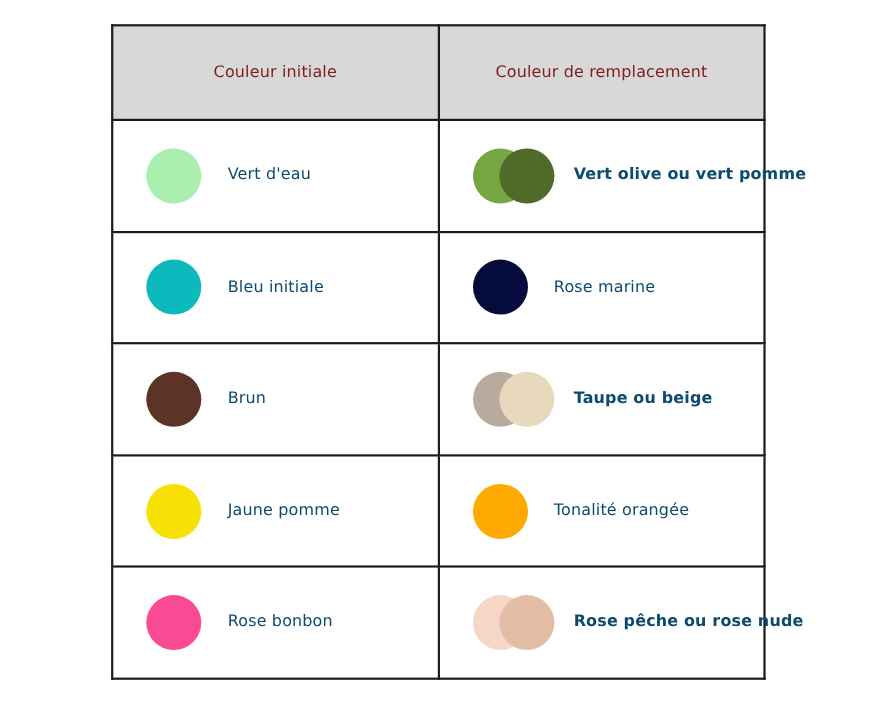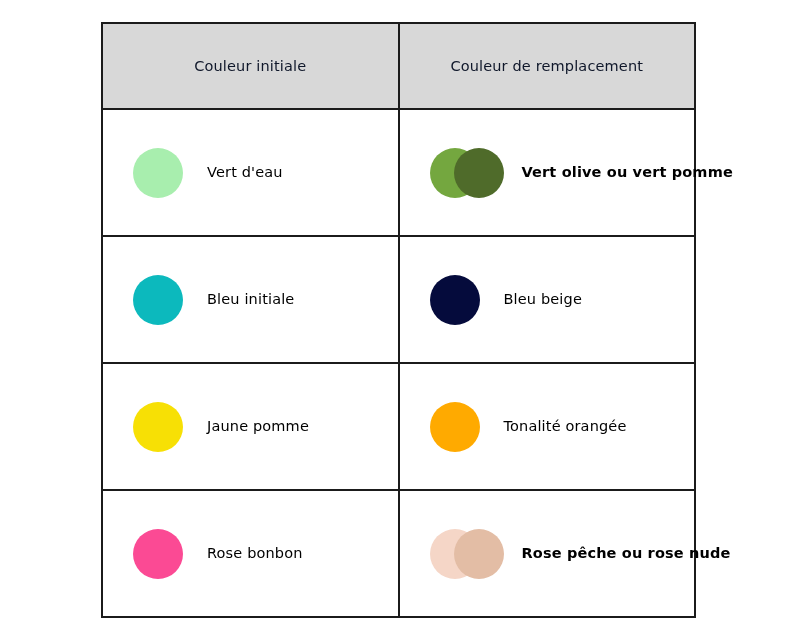--- a/index.html
+++ b/index.html
@@ -43,21 +43,21 @@
     border: 2px solid #1b1b1b;
     padding: 0;
     margin: 0;
   }
 
   thead th {
     background: #d8d8d8;
     height: 84px;
     font-weight: normal;
     font-size: 14.5px;
-    color: #0f172a;
+    color: #7f1d1d;
     letter-spacing: 0.15px;
     text-align: center;
     vertical-align: middle;
   }
 
   tbody td {
     height: 84px;
     background: #ffffff;
     vertical-align: middle;
   }
@@ -86,21 +86,21 @@
     width: 50px;
     height: 50px;
     border-radius: 50%;
   }
   .dot.back  { left: 0; }
   .dot.front { left: 24px; }
   .dot.only  { left: 0; }
 
   .cell-label {
     font-size: 14.5px;
-    color: #000000;
+    color: #0c4a6e;
     letter-spacing: 0.15px;
     line-height: 1.2;
     white-space: nowrap;
   }
   .cell.single-swatch .cell-label { margin-left: 24px; }
   .cell.dual-swatch  .cell-label { margin-left: 18px; font-weight: bold; }
 </style>
 </head>
 <body>
 
@@ -140,21 +140,40 @@
                   <span class="dot only" style="background: rgb(12, 185, 189);"></span>
                 </span>
                 <span class="cell-label">Bleu initiale</span>
               </div>
             </td>
             <td>
               <div class="cell single-swatch">
                 <span class="swatch single">
                   <span class="dot only" style="background: rgb(5, 11, 60);"></span>
                 </span>
-                <span class="cell-label">Bleu beige</span>
+                <span class="cell-label">Rose marine</span>
+              </div>
+            </td>
+          </tr>
+          <tr>
+            <td>
+              <div class="cell single-swatch">
+                <span class="swatch single">
+                  <span class="dot only" style="background: rgb(91, 51, 39);"></span>
+                </span>
+                <span class="cell-label">Brun</span>
+              </div>
+            </td>
+            <td>
+              <div class="cell dual-swatch">
+                <span class="swatch dual">
+                  <span class="dot back" style="background: rgb(184, 171, 157);"></span>
+                  <span class="dot front" style="background: rgb(232, 216, 188);"></span>
+                </span>
+                <span class="cell-label">Taupe ou beige</span>
               </div>
             </td>
           </tr>
           <tr>
             <td>
               <div class="cell single-swatch">
                 <span class="swatch single">
                   <span class="dot only" style="background: rgb(247, 224, 5);"></span>
                 </span>
                 <span class="cell-label">Jaune pomme</span>

